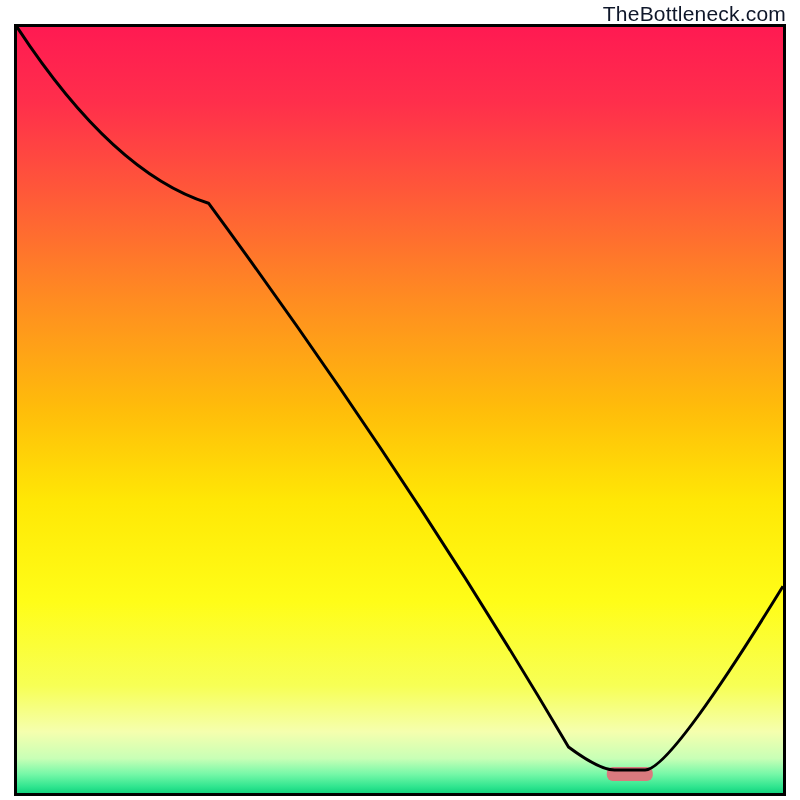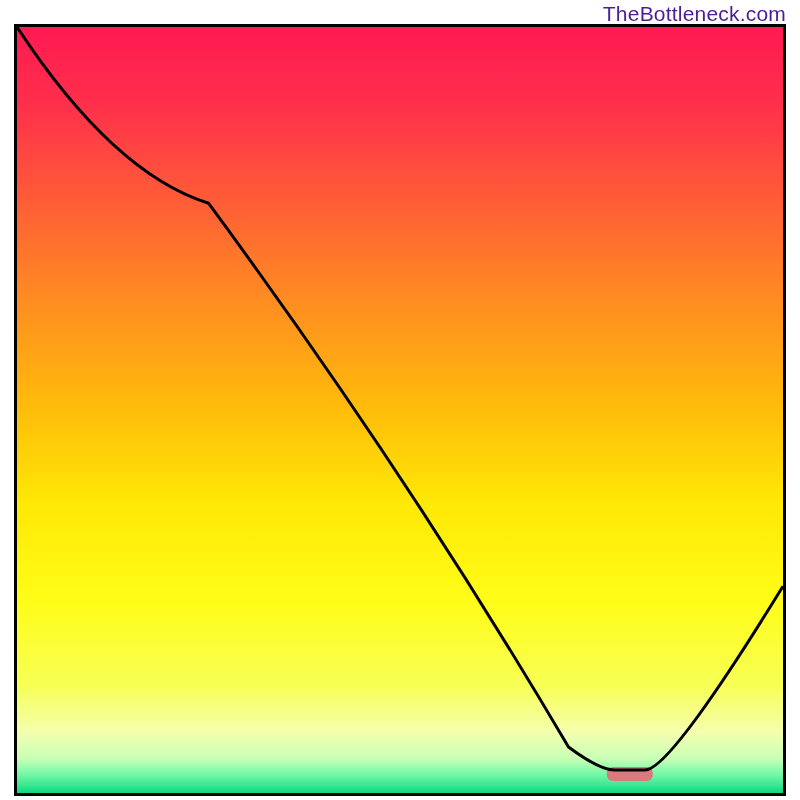--- a/index.html
+++ b/index.html
@@ -17,21 +17,21 @@
     width: 772px;
     height: 772px;
     box-sizing: border-box;
     border: 3px solid #000;
   }
   .watermark {
     position: absolute;
     top: 2px;
     right: 14px;
     font-size: 21px;
-    color: #4c1d95;
+    color: #0f172a;
     letter-spacing: 0.2px;
   }
   svg {
     display: block;
   }
 </style>
 </head>
 <body>
 
 <div class="watermark">TheBottleneck.com</div>

